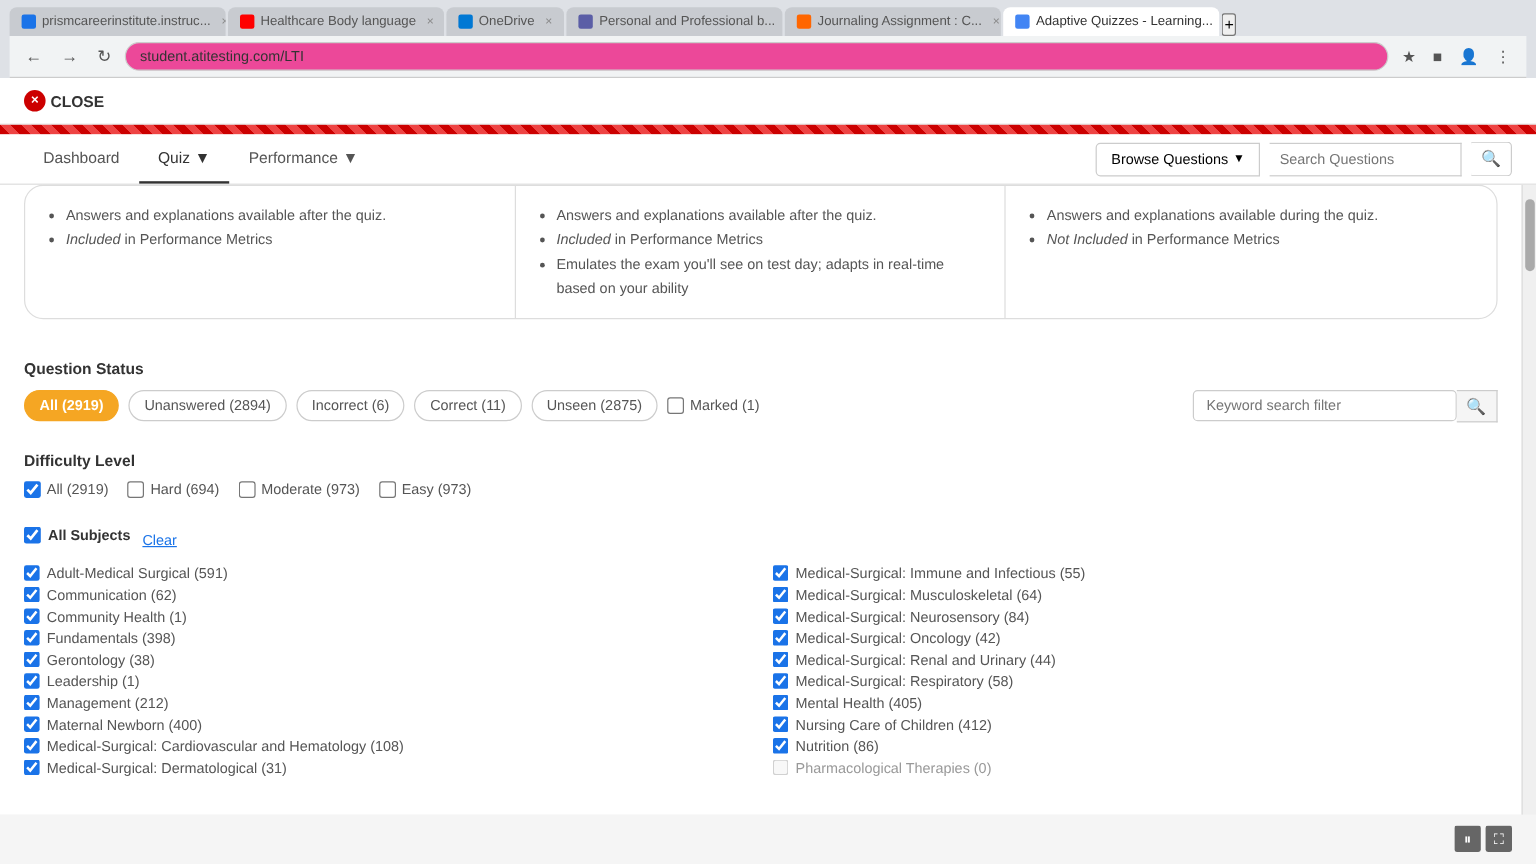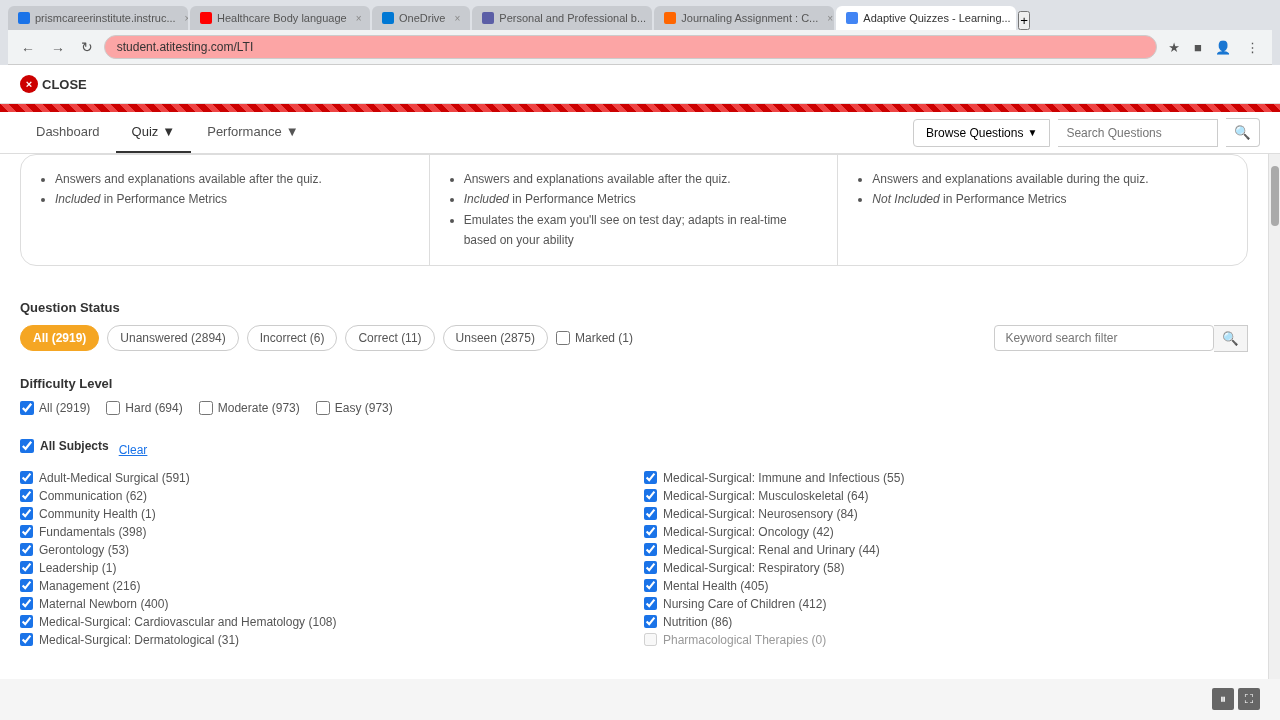--- a/index.html
+++ b/index.html
@@ -7,21 +7,21 @@
 
     
     .browser-chrome { background: #dee1e6; padding: 6px 8px 0; }
     .browser-tabs { display: flex; align-items: flex-end; gap: 2px; margin-bottom: 0; }
     .browser-tab { background: #c8cbd0; border-radius: 6px 6px 0 0; padding: 6px 10px; font-size: 11px; color: #555; display: flex; align-items: center; gap: 5px; max-width: 180px; white-space: nowrap; overflow: hidden; text-overflow: ellipsis; cursor: pointer; }
     .browser-tab.active { background: #fff; color: #333; }
     .browser-tab .favicon { width: 12px; height: 12px; border-radius: 2px; display: inline-block; flex-shrink: 0; }
     .browser-tab .tab-close { margin-left: 4px; color: #888; font-size: 10px; }
     .browser-toolbar { background: #f1f3f4; display: flex; align-items: center; gap: 6px; padding: 5px 8px; border-bottom: 1px solid #ccc; }
     .nav-btn { background: none; border: none; cursor: pointer; color: #555; font-size: 14px; padding: 3px 5px; border-radius: 3px; }
-    .address-bar { flex: 1; background: #fca5a5; border: 1px solid #ccc; border-radius: 12px; padding: 4px 12px; font-size: 12px; color: #333; display: flex; align-items: center; }
+    .address-bar { flex: 1; background: #ec4899; border: 1px solid #ccc; border-radius: 12px; padding: 4px 12px; font-size: 12px; color: #333; display: flex; align-items: center; }
     .browser-actions { display: flex; gap: 4px; }
     .browser-action-btn { background: none; border: none; cursor: pointer; color: #555; font-size: 13px; padding: 3px 5px; }
 
     
     .app-header { background: #fff; border-bottom: 1px solid #e0e0e0; padding: 10px 20px; display: flex; align-items: center; justify-content: space-between; }
     .logo-area { display: flex; align-items: center; gap: 12px; }
     .logo-box { width: 60px; height: 50px; display: flex; align-items: center; justify-content: center; }
     .logo-svg { width: 55px; height: 45px; }
     .header-info { font-size: 13px; }
     .header-info .tutorial { font-weight: bold; }
@@ -268,29 +268,29 @@
             <label class="subject-item">
               <input type="checkbox" checked="" style="">
               <span>Community Health (1)</span>
             </label>
             <label class="subject-item">
               <input type="checkbox" checked="" style="">
               <span>Fundamentals (398)</span>
             </label>
             <label class="subject-item">
               <input type="checkbox" checked="" style="">
-              <span>Gerontology (53)</span>
+              <span>Gerontology (38)</span>
             </label>
             <label class="subject-item">
               <input type="checkbox" checked="" style="">
               <span>Leadership (1)</span>
             </label>
             <label class="subject-item">
               <input type="checkbox" checked="" style="">
-              <span>Management (216)</span>
+              <span>Management (212)</span>
             </label>
             <label class="subject-item">
               <input type="checkbox" checked="" style="">
               <span>Maternal Newborn (400)</span>
             </label>
             <label class="subject-item">
               <input type="checkbox" checked="" style="">
               <span>Medical-Surgical: Cardiovascular and Hematology (108)</span>
             </label>
             <label class="subject-item">

